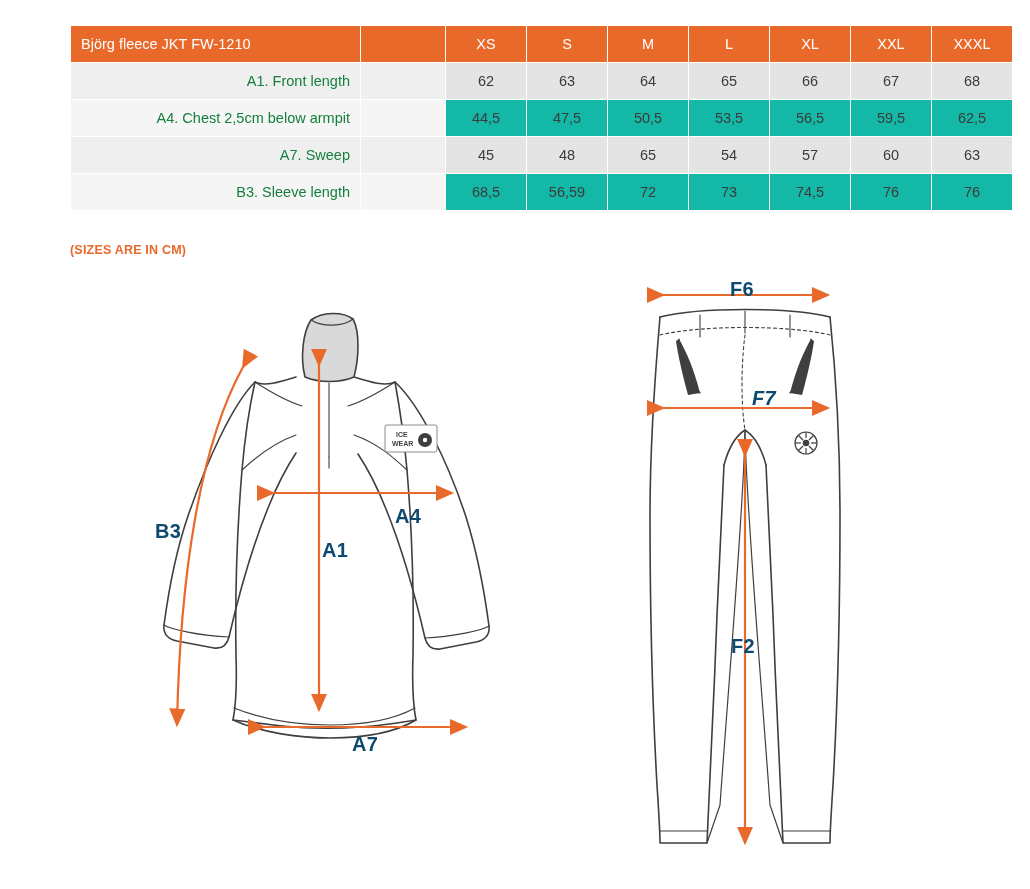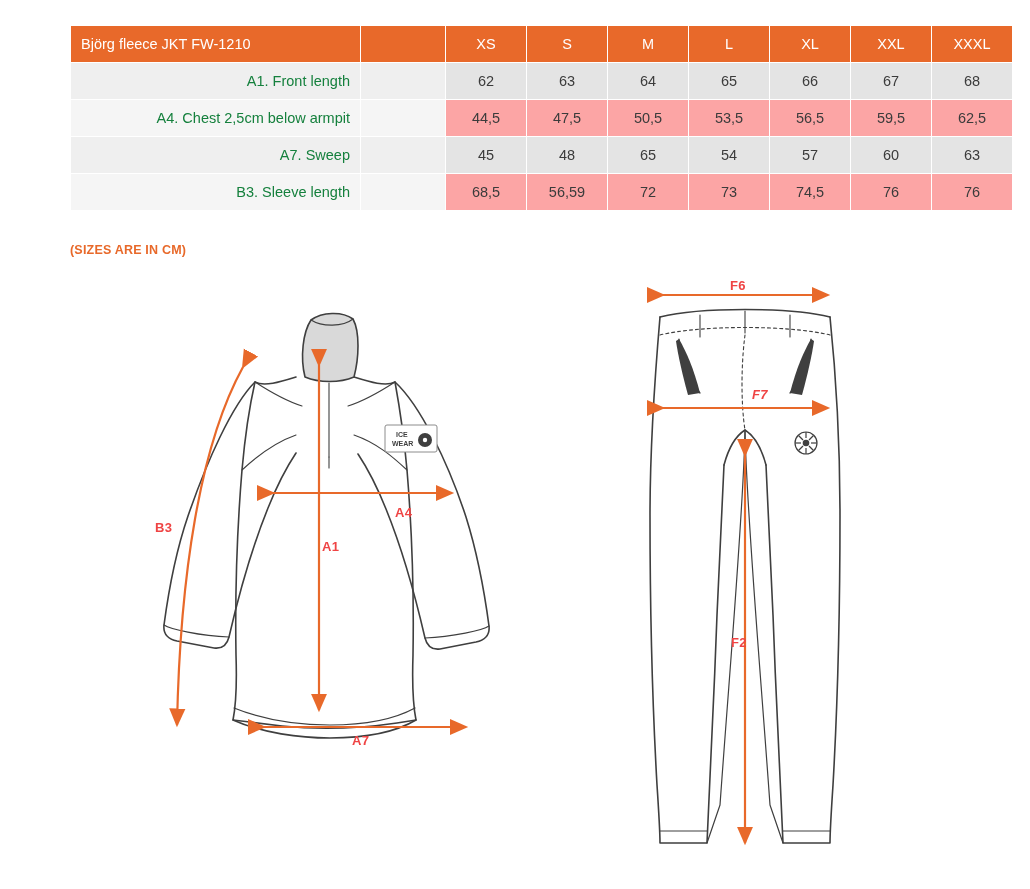--- a/index.html
+++ b/index.html
@@ -66,21 +66,21 @@
     background: #efefef;
   }
   td.row-val {
     background: #e4e4e4;
     text-align: center;
     color: #3b3b3b;
     font-size: 14.5px;
   }
   tr.alt td.row-label { background: #f5f5f5; }
   tr.alt td.row-gap { background: #f5f5f5; }
-  tr.alt td.row-val { background: #fca5a5; }
+  tr.alt td.row-val { background: #14b8a6; }
 
   .units-note {
     position: absolute;
     left: 70px;
     top: 243px;
     color: #e8692a;
     font-size: 12.5px;
     letter-spacing: 0.2px;
     font-weight: bold;
   }
@@ -90,22 +90,22 @@
     position: absolute;
     left: 0;
     top: 265px;
     width: 1030px;
     height: 620px;
   }
   .svg-host { position: absolute; left: 0; top: 0; }
 
   .meas-label {
     position: absolute;
-    color: #ef4444;
-    font-size: 13px;
+    color: #0c4a6e;
+    font-size: 20px;
     font-weight: bold;
     letter-spacing: 0.3px;
   }
 </style>
 </head>
 <body>
 
 <div id="page">
 
   <div class="table-wrap">

